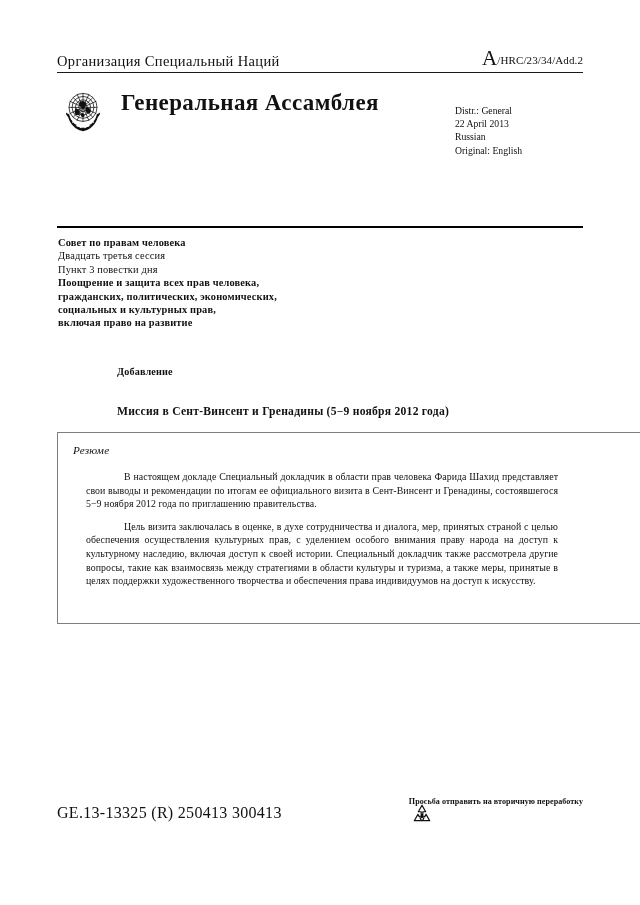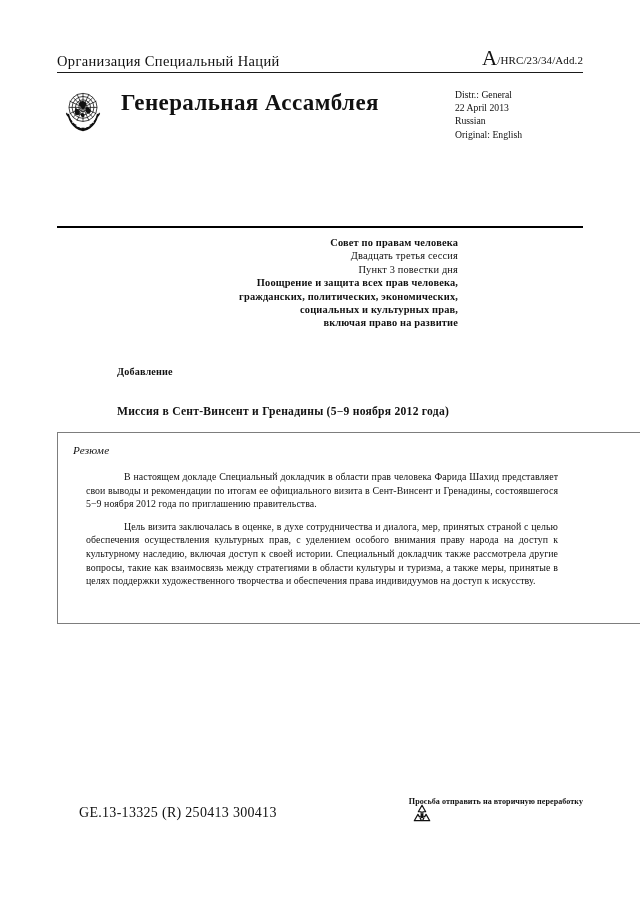--- a/index.html
+++ b/index.html
@@ -75,21 +75,21 @@
     font-family: "Liberation Serif", "DejaVu Serif", serif;
     font-weight: bold;
     font-size: 23px;
     letter-spacing: 0.4px;
     margin-left: 12px;
     margin-top: 10px;
     white-space: nowrap;
   }
   .distr-block {
     margin-left: auto;
-    margin-top: 8px;
+    margin-top: 24px;
     font-family: "Liberation Serif", "DejaVu Serif", serif;
     font-size: 9.7px;
     line-height: 13.2px;
     width: 128px;
   }
   .distr-block div { white-space: nowrap; }
 
   .rule-thick {
     position: absolute;
     left: 57px;
@@ -101,21 +101,20 @@
 
   
   .council {
     position: absolute;
     left: 58px;
     top: 236px;
     width: 400px;
     font-size: 10.4px;
     line-height: 13.4px;
     letter-spacing: 0.15px;
-    text-align: right;
   }
   .council .b { font-weight: bold; }
 
   
   .title-block {
     position: absolute;
     left: 117px;
     top: 348px;
     width: 430px;
   }
@@ -177,24 +176,23 @@
   .footer {
     position: absolute;
     left: 57px;
     top: 797px;
     width: 526px;
     display: flex;
     align-items: center;
     justify-content: space-between;
   }
   .job-number {
-    font-size: 14px;
+    font-size: 16px;
     letter-spacing: 0.3px;
     white-space: nowrap;
-    margin-left: 22px;
   }
   .recycle-wrap {
     display: flex;
     gap: 5px;
     margin-right: 0;
     flex-direction: column;
   }
   .recycle-text {
     font-size: 8.1px;
     font-weight: bold;

